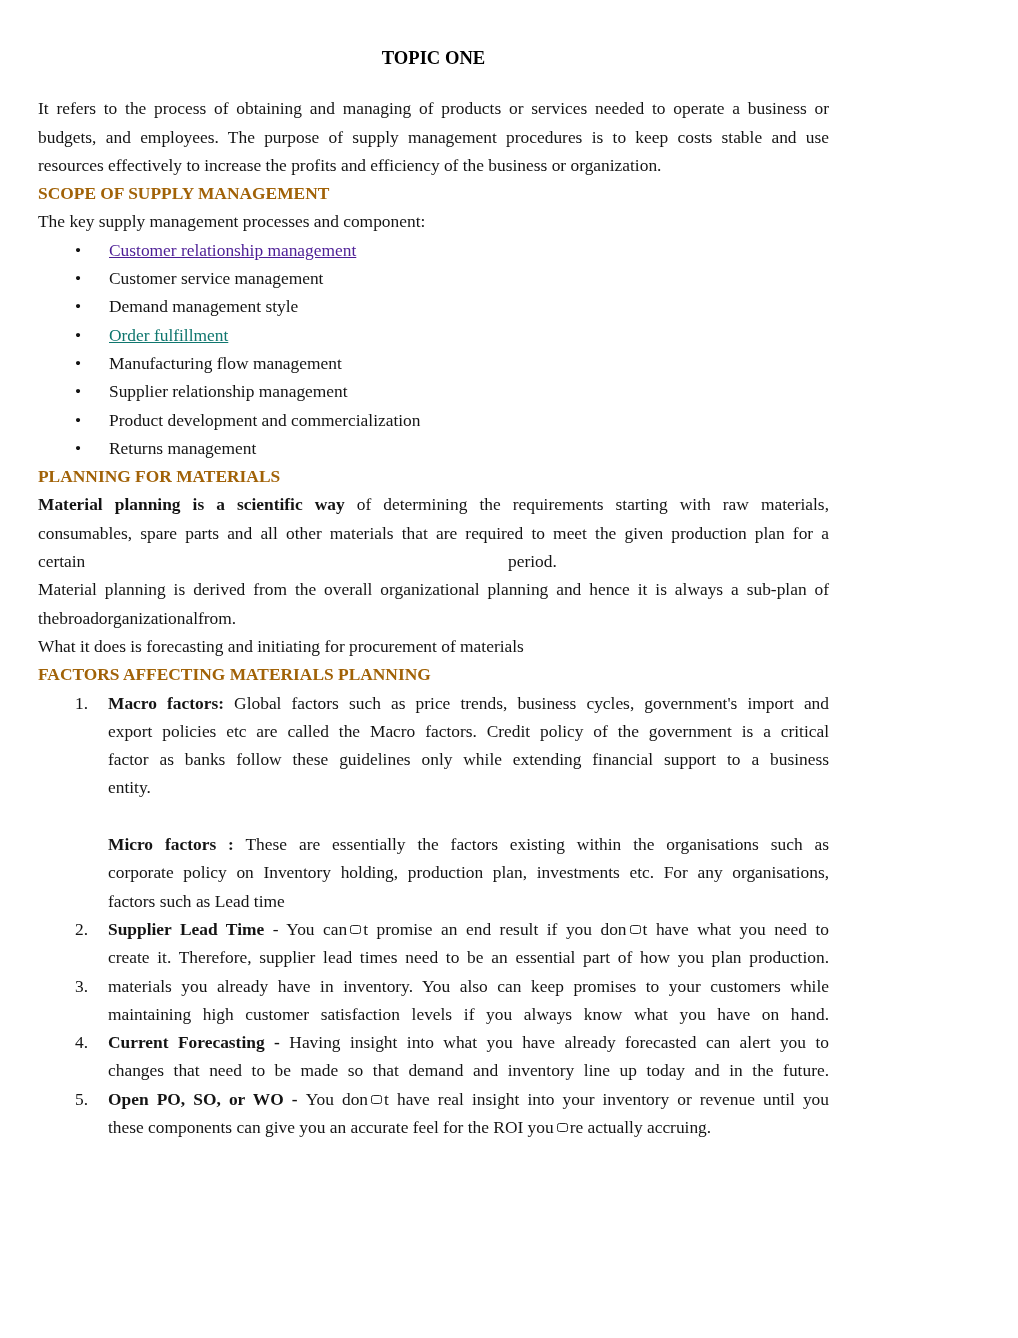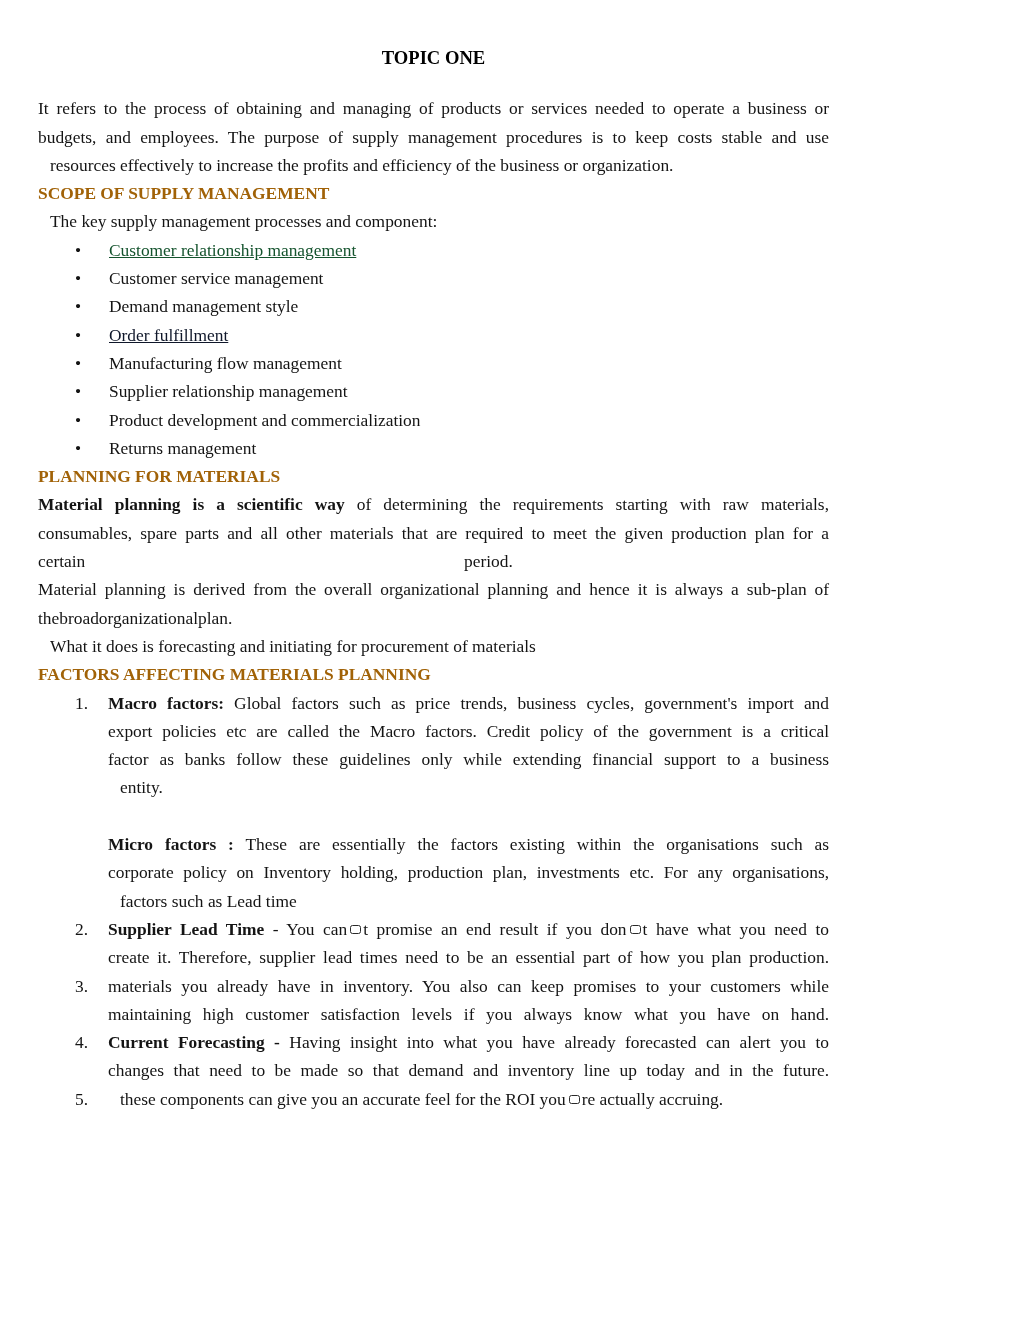--- a/index.html
+++ b/index.html
@@ -10,32 +10,32 @@
     background:#ffffff;
     padding:44px 75px 0 38px;
     font-family:"Liberation Serif","DejaVu Serif",serif;
     font-size:17.4px;
     line-height:28.3px;
     color:#141414;
     overflow:hidden;
   }
   .doc-title { text-align:center; font-weight:bold; font-size:18.6px; color:#000; }
   .heading   { font-weight:bold; color:#a16207; white-space:nowrap; }
-  .lline     { white-space:nowrap;margin-left:12px; }
+  .lline     { white-space:nowrap; }
   .jline     { text-align:justify; text-align-last:justify; white-space:nowrap; }
   .b         { font-weight:bold; }
   .gap       { width:100%; }
   .bullet-item { position:relative; padding-left:71px; }
   .bullet-item .dot { position:absolute; left:37px; top:0; }
   .doclink   { text-decoration:underline; cursor:pointer; }
   .num-item  { position:relative; }
   .num-item .num { position:absolute; left:37px; top:0; }
   .item-lines { padding-left:70px; }
   .pair-line { position:relative; }
-  .pair-line .second { position:absolute; left:426px; top:0; }
+  .pair-line .second { position:absolute; left:470px; top:0; }
   .between-line { display:flex; justify-content:flex-start; }
   .glyph-box {
     display:inline-block;
     width:9px; height:7px;
     border:1.6px solid #2a2a2a;
     border-radius:2.5px;
     margin:0 2px 0 3px;
     vertical-align:1px;
   }
 </style>
@@ -44,38 +44,38 @@
 
 <div id="page">
   <div class="doc-title">TOPIC ONE</div>
   <div>
       <div class="gap" style="height: 22px;"></div>
       <div class="jline"><span>It refers to the process of obtaining and managing of products or services needed to operate a business or</span></div>
       <div class="jline"><span>budgets, and employees. The purpose of supply management procedures is to keep costs stable and use</span></div>
       <div class="lline"><span>resources effectively to increase the profits and efficiency of the business or organization.</span></div>
       <div class="heading">SCOPE OF SUPPLY MANAGEMENT</div>
       <div class="lline"><span>The key supply management processes and component:</span></div>
-      <div class="bullet-item"><span class="dot">•</span><a class="doclink" href="#" style="color: #14532d;">Customer relationship management</a></div>
+      <div class="bullet-item"><span class="dot">•</span><a class="doclink" href="#" style="color: #4c1d95;">Customer relationship management</a></div>
       <div class="bullet-item"><span class="dot">•</span><span>Customer service management</span></div>
       <div class="bullet-item"><span class="dot">•</span><span>Demand management style</span></div>
-      <div class="bullet-item"><span class="dot">•</span><a class="doclink" href="#" style="color: #0f172a;">Order fulfillment</a></div>
+      <div class="bullet-item"><span class="dot">•</span><a class="doclink" href="#" style="color: #0f766e;">Order fulfillment</a></div>
       <div class="bullet-item"><span class="dot">•</span><span>Manufacturing flow management</span></div>
       <div class="bullet-item"><span class="dot">•</span><span>Supplier relationship management</span></div>
       <div class="bullet-item"><span class="dot">•</span><span>Product development and commercialization</span></div>
       <div class="bullet-item"><span class="dot">•</span><span>Returns management</span></div>
       <div class="heading">PLANNING FOR MATERIALS</div>
       <div class="jline"><span class="b">Material planning is a scientific way</span><span> of determining the requirements starting with raw materials,</span></div>
       <div class="jline"><span>consumables, spare  parts and all other materials that are required to meet the given production plan for a</span></div>
       <div class="pair-line"><span>certain</span><span class="second">period.</span></div>
       <div class="jline"><span>Material planning is derived from the overall organizational planning and hence it is always a sub-plan of</span></div>
       <div class="between-line">
         <span>the</span>
         <span>broad</span>
         <span>organizational</span>
-        <span>plan.</span>
+        <span>from.</span>
       </div>
       <div class="lline"><span>What it does is forecasting and initiating for procurement of materials</span></div>
       <div class="heading">FACTORS AFFECTING MATERIALS PLANNING</div>
       <div class="num-item">
         <span class="num">1.</span>
         <div class="item-lines">
           <div class="jline"><span class="b">Macro factors:</span><span> Global factors such as price trends, business cycles, government's import and</span></div>
           <div class="jline"><span>export policies etc are called the Macro factors. Credit  policy of the government is a critical</span></div>
           <div class="jline"><span>factor as banks follow these guidelines only while extending financial support to a business</span></div>
           <div class="lline"><span>entity.</span></div>
@@ -106,17 +106,18 @@
       <div class="num-item">
         <span class="num">4.</span>
         <div class="item-lines">
           <div class="jline"><span class="b">Current Forecasting - </span><span>Having insight into what you have already forecasted can alert you to</span></div>
           <div class="jline"><span>changes that need to be made so that demand and inventory line up today and in the future.</span></div>
         </div>
       </div>
       <div class="num-item">
         <span class="num">5.</span>
         <div class="item-lines">
+          <div class="jline"><span class="b">Open PO, SO, or WO - </span><span>You don<span class="glyph-box"></span>t have real insight into your inventory or revenue until you</span></div>
           <div class="lline"><span>these components can give you an accurate feel for the ROI you<span class="glyph-box"></span>re actually accruing.</span></div>
         </div>
       </div>
     </div>
 </div>
 
 </body></html>

